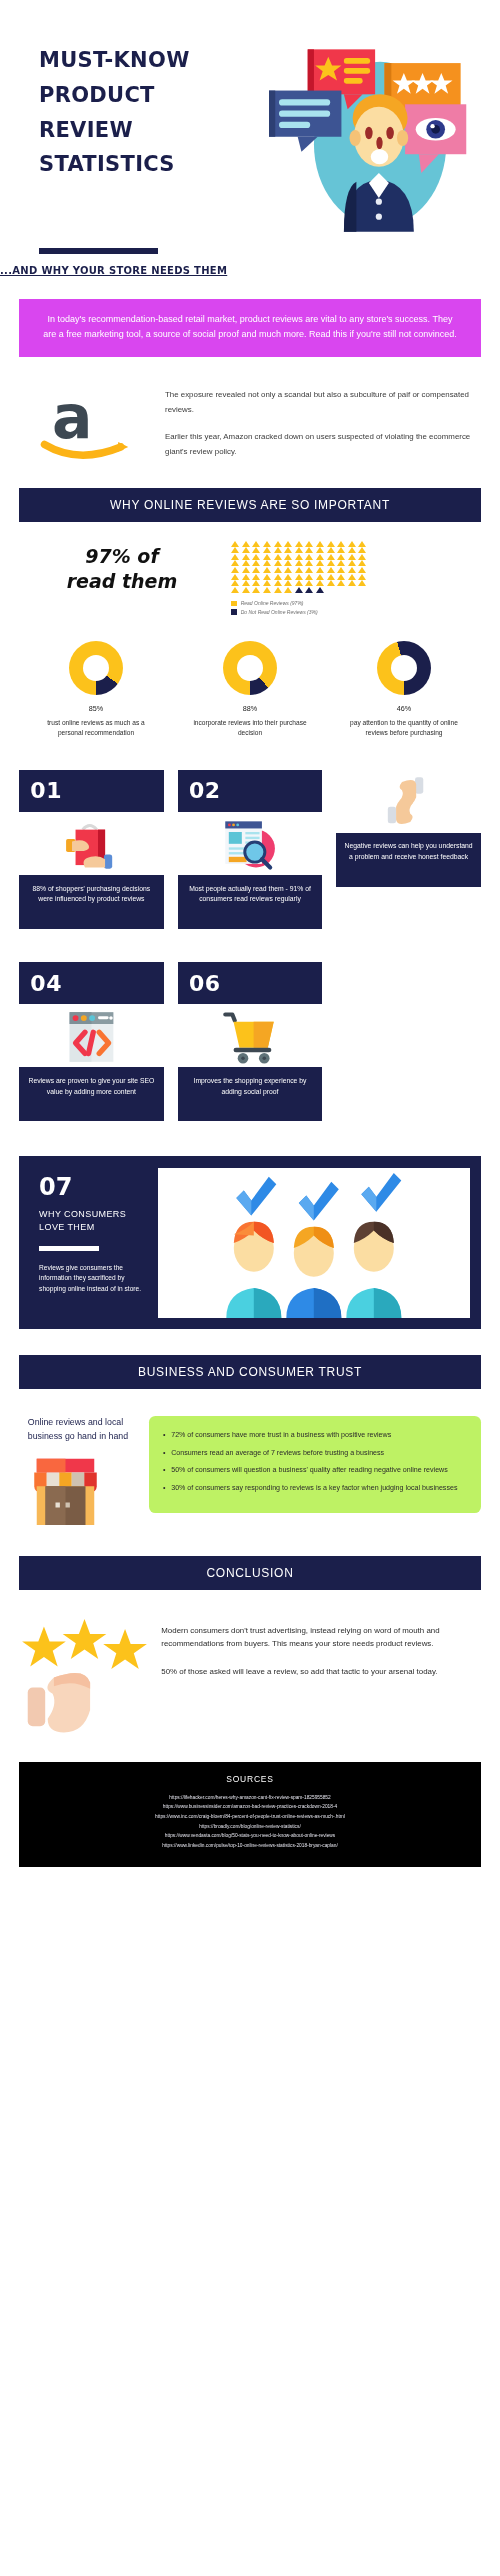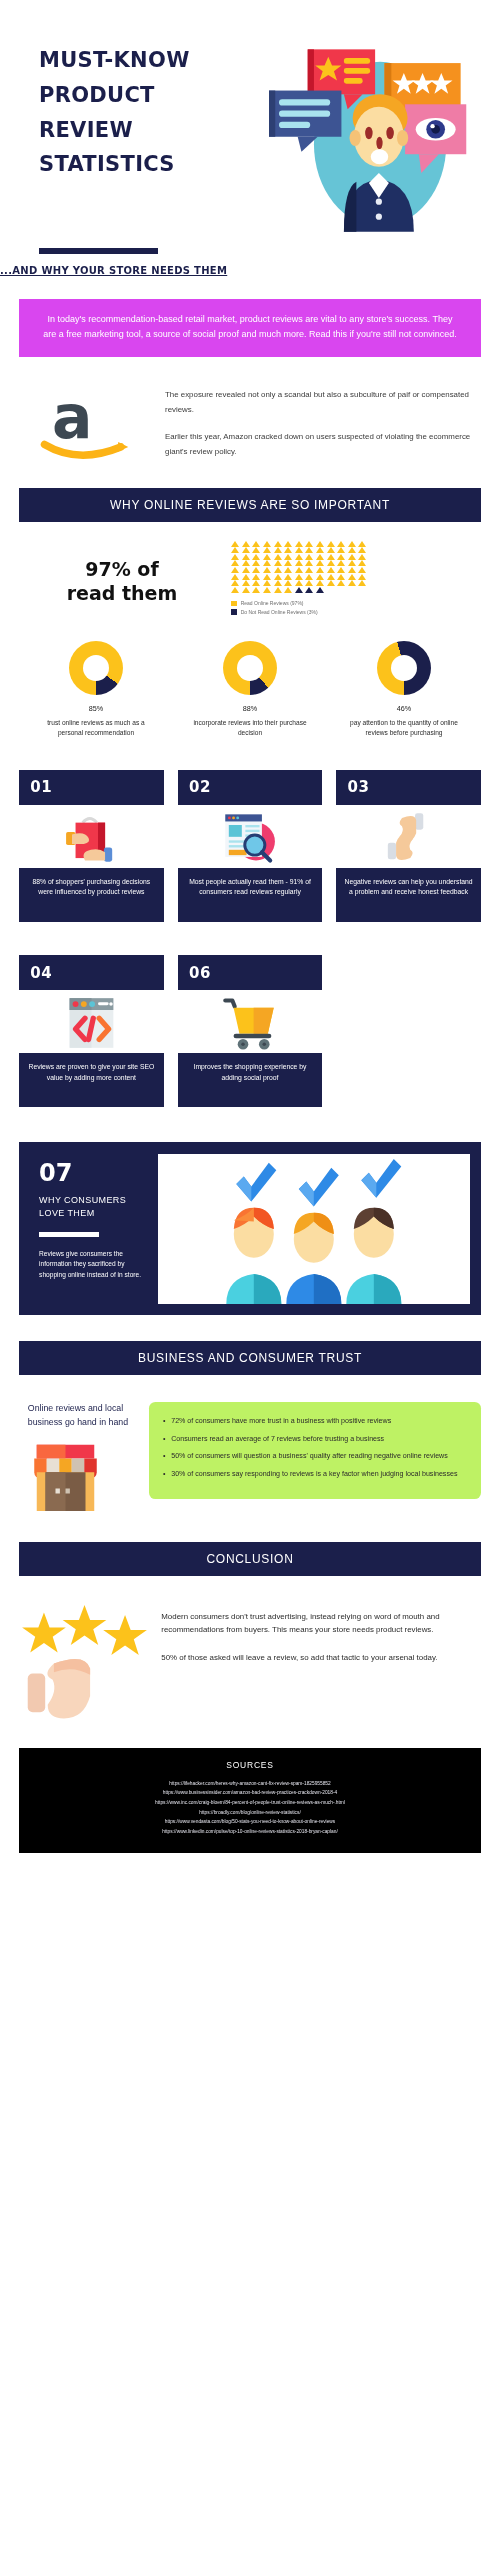--- a/index.html
+++ b/index.html
@@ -75,22 +75,22 @@
     text-align: center;
     font-size: 12px;
     letter-spacing: 0.7px;
     padding: 10px 6.3px;
     text-transform: uppercase;
   }
 
   
   .pct-row {
     display: flex;
-    align-items: center;
     margin: 19px 19px 0 19px;
+    font-style: italic;
   }
   .pct-big {
     width: 206px;
     text-align: center;
     font-family: "DejaVu Sans", sans-serif;
     font-weight: bold;
     font-size: 19px;
     line-height: 1.28;
     color: #111111;
     padding-top: 3.8px;
@@ -141,21 +141,21 @@
     grid-template-columns: repeat(3, 1fr);
     gap: 13.8px;
     margin: 32.5px 19px 0 19px;
   }
   .card { text-align: center; }
   .card-num {
     background: #1b1f4b;
     color: #ffffff;
     font-family: "DejaVu Sans", sans-serif;
     font-weight: bold;
-    font-size: 15px;
+    font-size: 22px;
     padding: 8.8px 0 8.8px 11.3px;
     text-align: left;
     letter-spacing: 0.6px;
   }
   .card-art {
     height: 63px;
     display: flex;
     align-items: center;
     justify-content: center;
     padding: 7.5px 0 5px 0;
@@ -489,21 +489,20 @@
           <rect x="20" y="70" width="30" height="9" fill="#f5a623"></rect>
           <circle cx="64" cy="62" r="17" fill="#6fc7e8" stroke="#253e74" stroke-width="5"></circle>
           <line x1="76" y1="74" x2="90" y2="88" stroke="#253e74" stroke-width="7" stroke-linecap="round"></line>
         </svg>
       </div>
       <div class="card-body">Most people actually read them - 91% of consumers read reviews regularly</div>
     </div>
 
     <div class="card">
 
-      <div class="card-num">03</div>
       <div class="card-art">
         <svg viewBox="0 0 110 100" width="65" height="60">
           <rect x="66" y="8" width="14" height="28" rx="4" fill="#d8dde4"></rect>
           <path d="M44 16 q22 -8 24 4 l0 22 q-6 16 -18 16 q-10 0 -10 -10 q8 -10 4 -18 q-8 -4 0 -14 z" fill="#f5c99a"></path>
           <rect x="20" y="58" width="14" height="28" rx="4" fill="#d8dde4"></rect>
           <path d="M58 84 q-22 8 -24 -4 l0 -22 q6 -16 18 -16 q10 0 10 10 q-8 10 -4 18 q8 4 0 14 z" fill="#f5c99a"></path>
         </svg>
       </div>
       <div class="card-body">Negative reviews can help you understand a problem and receive honest feedback</div>
     </div>

